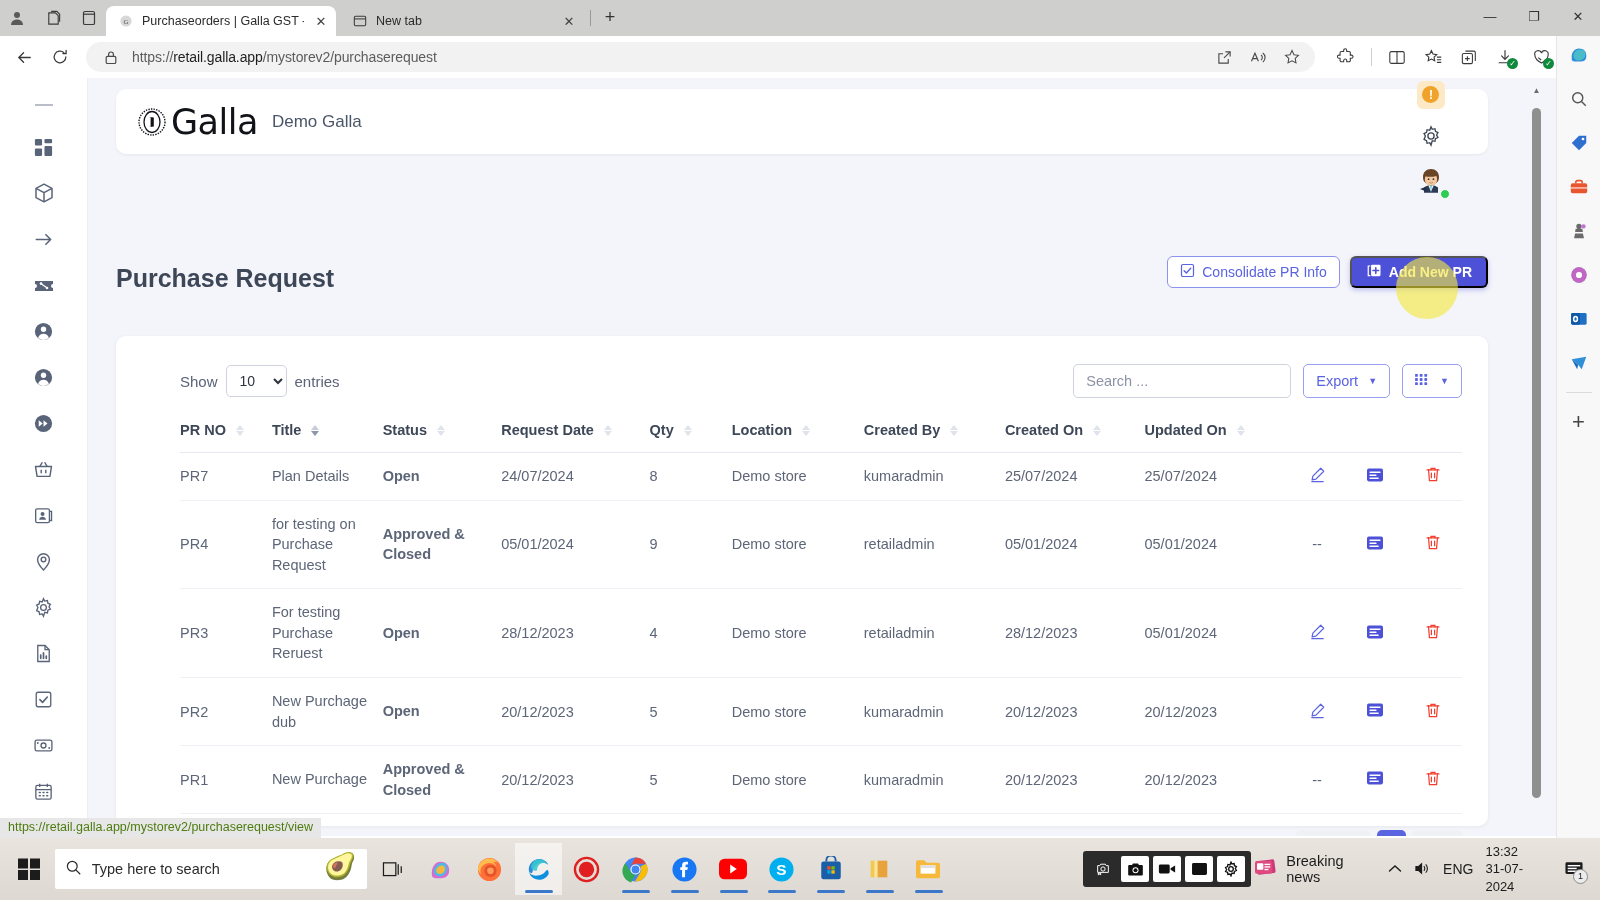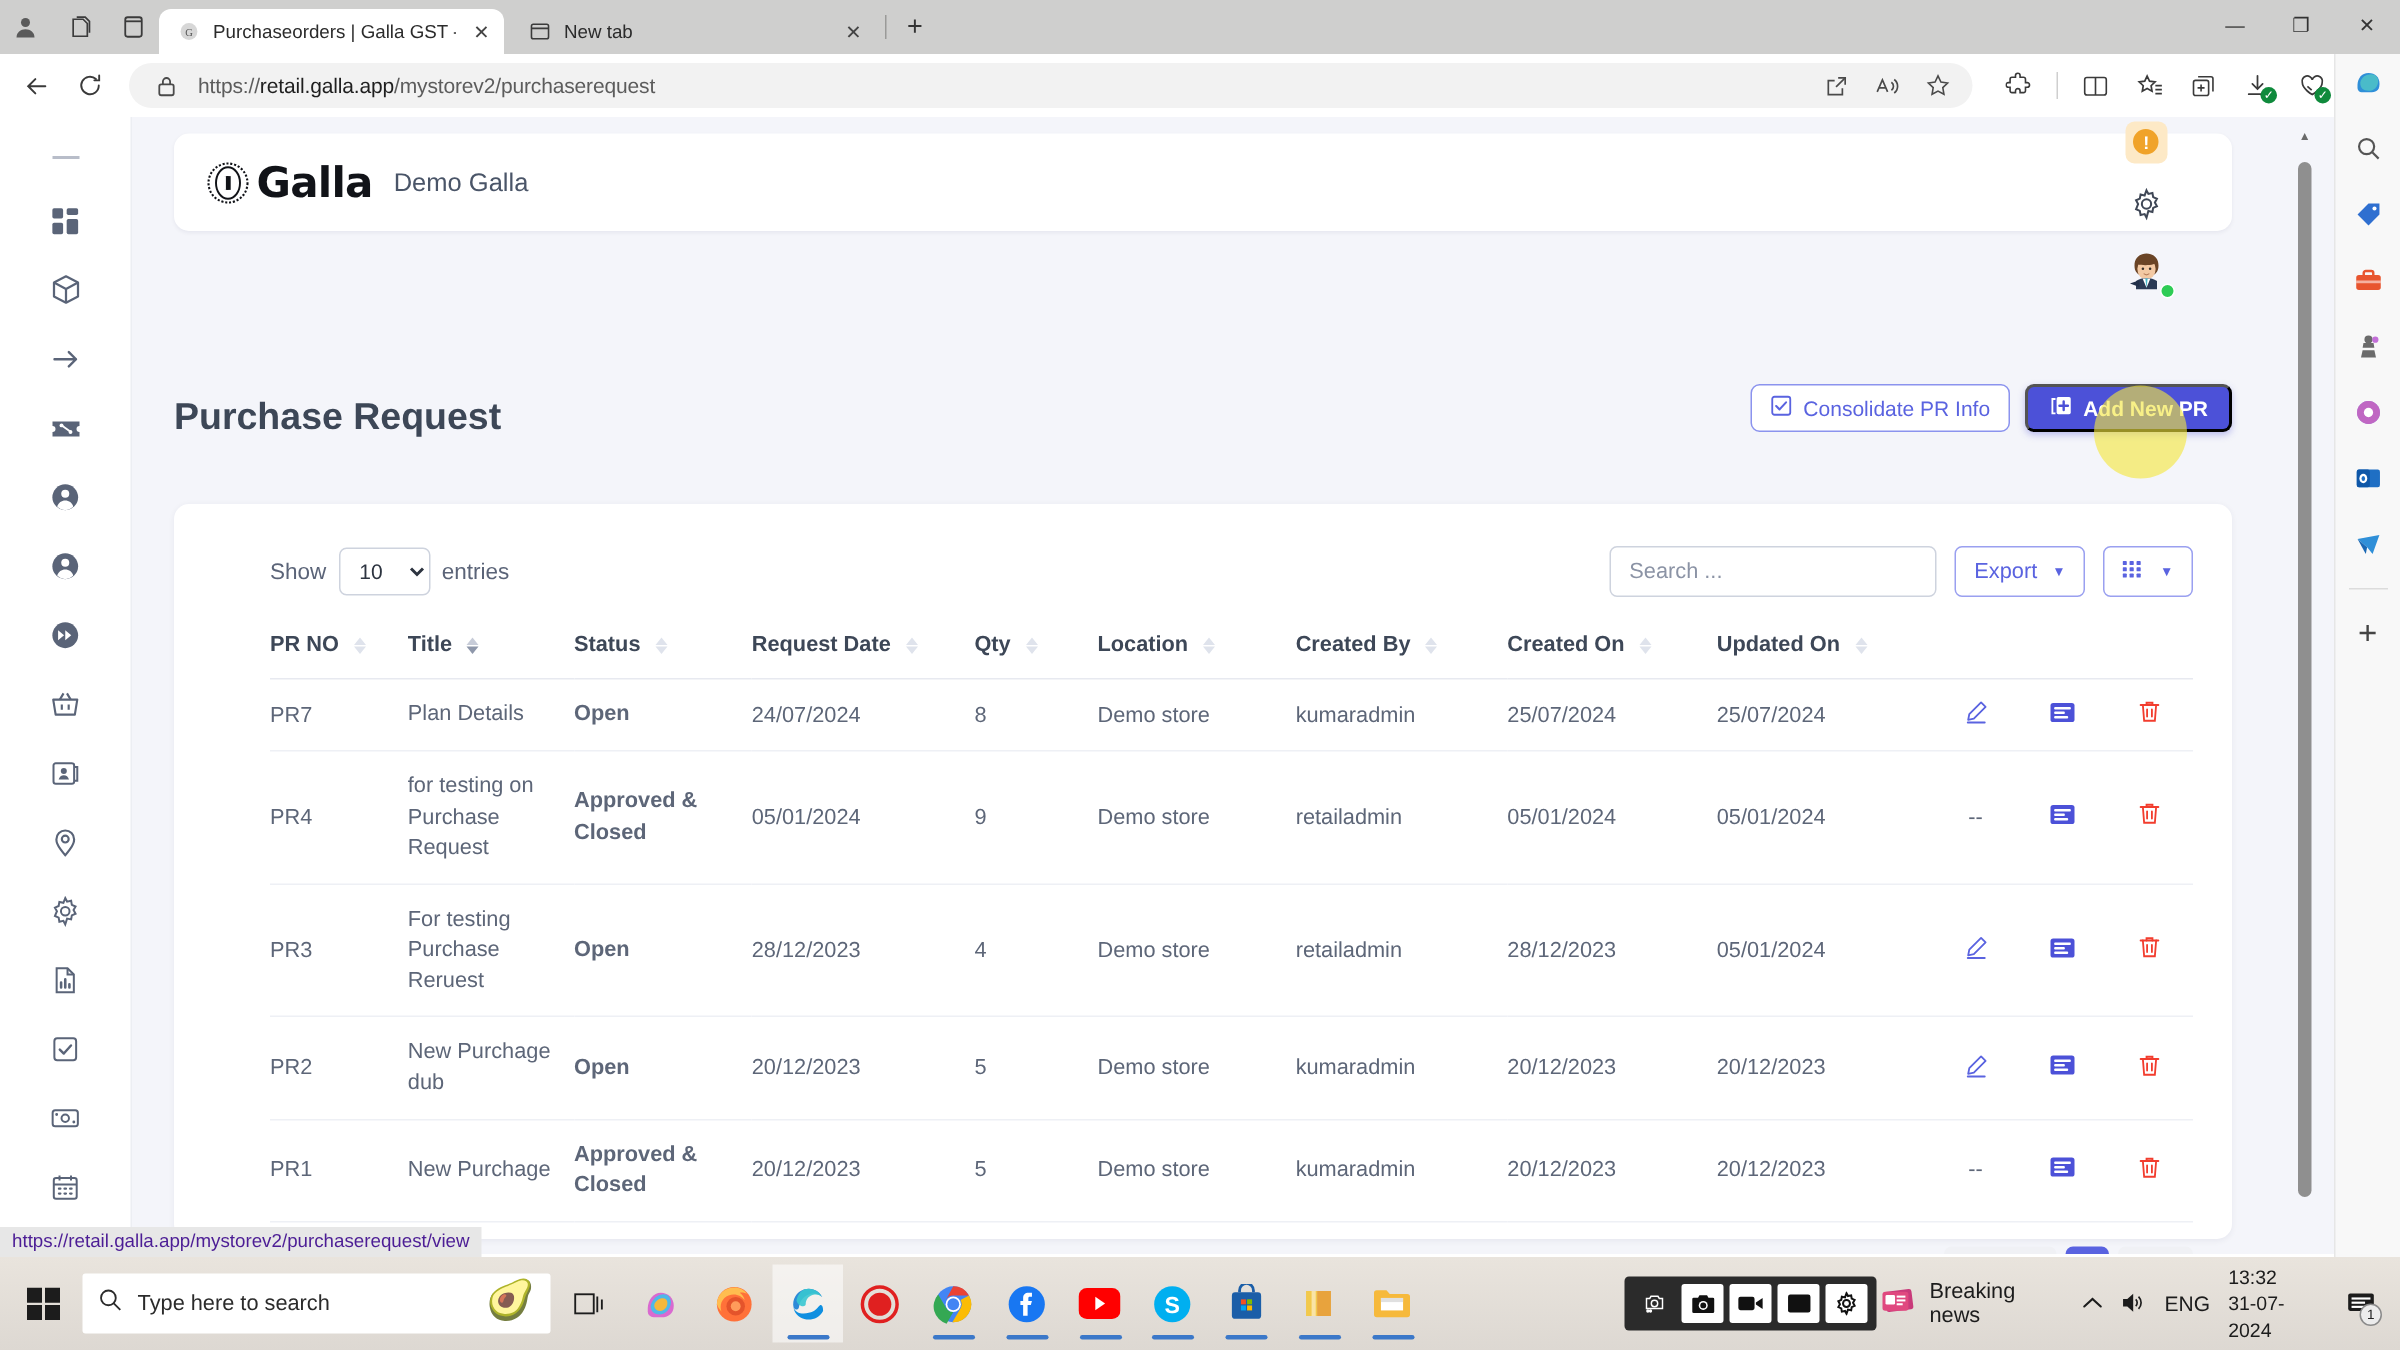--- a/index.html
+++ b/index.html
@@ -97,21 +97,21 @@
   .sb-thumb { position:absolute; top: 30px; left: 2px; width: 9px; height: 690px; background: #8f8f8f; border-radius: 5px;}
   .sb-arrow { position:absolute; top: 8px; left: 2px; width: 9px; text-align:center; font-size:8px; color:#6a6a6a;}
 
   .app-header {
     position: absolute; top: 11px; left: 28px; width: 1372px; height: 65px;
     background: #ffffff; border-radius: 10px; display: flex; align-items: center;
     padding: 0 22px; box-shadow: 0 1px 3px rgba(20,25,60,.06);
   }
   .logo-wrap { display:flex; align-items:center; gap: 5px; }
   .logo-coin { width: 28px; height: 28px; }
-  .logo-text { font-size: 28px; font-weight: 700; color: #111318; letter-spacing: -0.5px; font-family:"DejaVu Sans", sans-serif;}
+  .logo-text { font-size: 35px; font-weight: 400; color: #111318; letter-spacing: -0.5px; font-family:"DejaVu Sans", sans-serif;}
   .store-name { font-size: 17px; color: #4a5568; margin-left: 14px; }
   .hdr-right { margin-left: auto; display: flex; align-items: center; gap: 14px; flex-direction: column; }
   .pill-active {
     background: #d9f7df; color: #2bb349; font-size: 12.5px; font-weight: 700;
     padding: 5px 11px; border-radius: 5px; letter-spacing: .4px;
   }
   .alert-box {
     width: 28px; height: 28px; border-radius: 6px; background: #fde9c6;
     display:flex; align-items:center; justify-content:center;
   }
@@ -191,21 +191,21 @@
   .card-foot { display:flex; align-items:center; padding: 16px 26px 0 26px; }
   .foot-info { font-size: 15px; color: #67707f; }
   .pager { margin-left: auto; display:flex; align-items:center; gap: 6px; }
   .pg-btn { height: 28px; padding: 0 11px; border-radius: 5px; font-size: 13.5px; color: #6d7585;
     background: #f0f1f5; display:flex; align-items:center; }
   .pg-btn.num { background: #5a63e0; color: #fff; min-width: 28px; justify-content:center; }
 
   
   .status-url {
     position: absolute; left: 0; top: 818px; height: 20px; background: #e7e7e7;
-    color: #4c1d95; font-size: 12.5px; padding: 2px 8px; z-index: 50; white-space: nowrap;
+    color: #4d7c0f; font-size: 12.5px; padding: 2px 8px; z-index: 50; white-space: nowrap;
   }
 
   
   .taskbar {
     position: absolute; bottom: 0; left: 0; width: 1600px; height: 62px;
     background: linear-gradient(180deg,#e9e4dd 0%, #ddd8d2 100%);
     display: flex; align-items: center; padding: 0 6px; gap: 2px;
   }
   .start-btn { width: 48px; height: 48px; display:flex; align-items:center; justify-content:center;}
   .tb-search {

